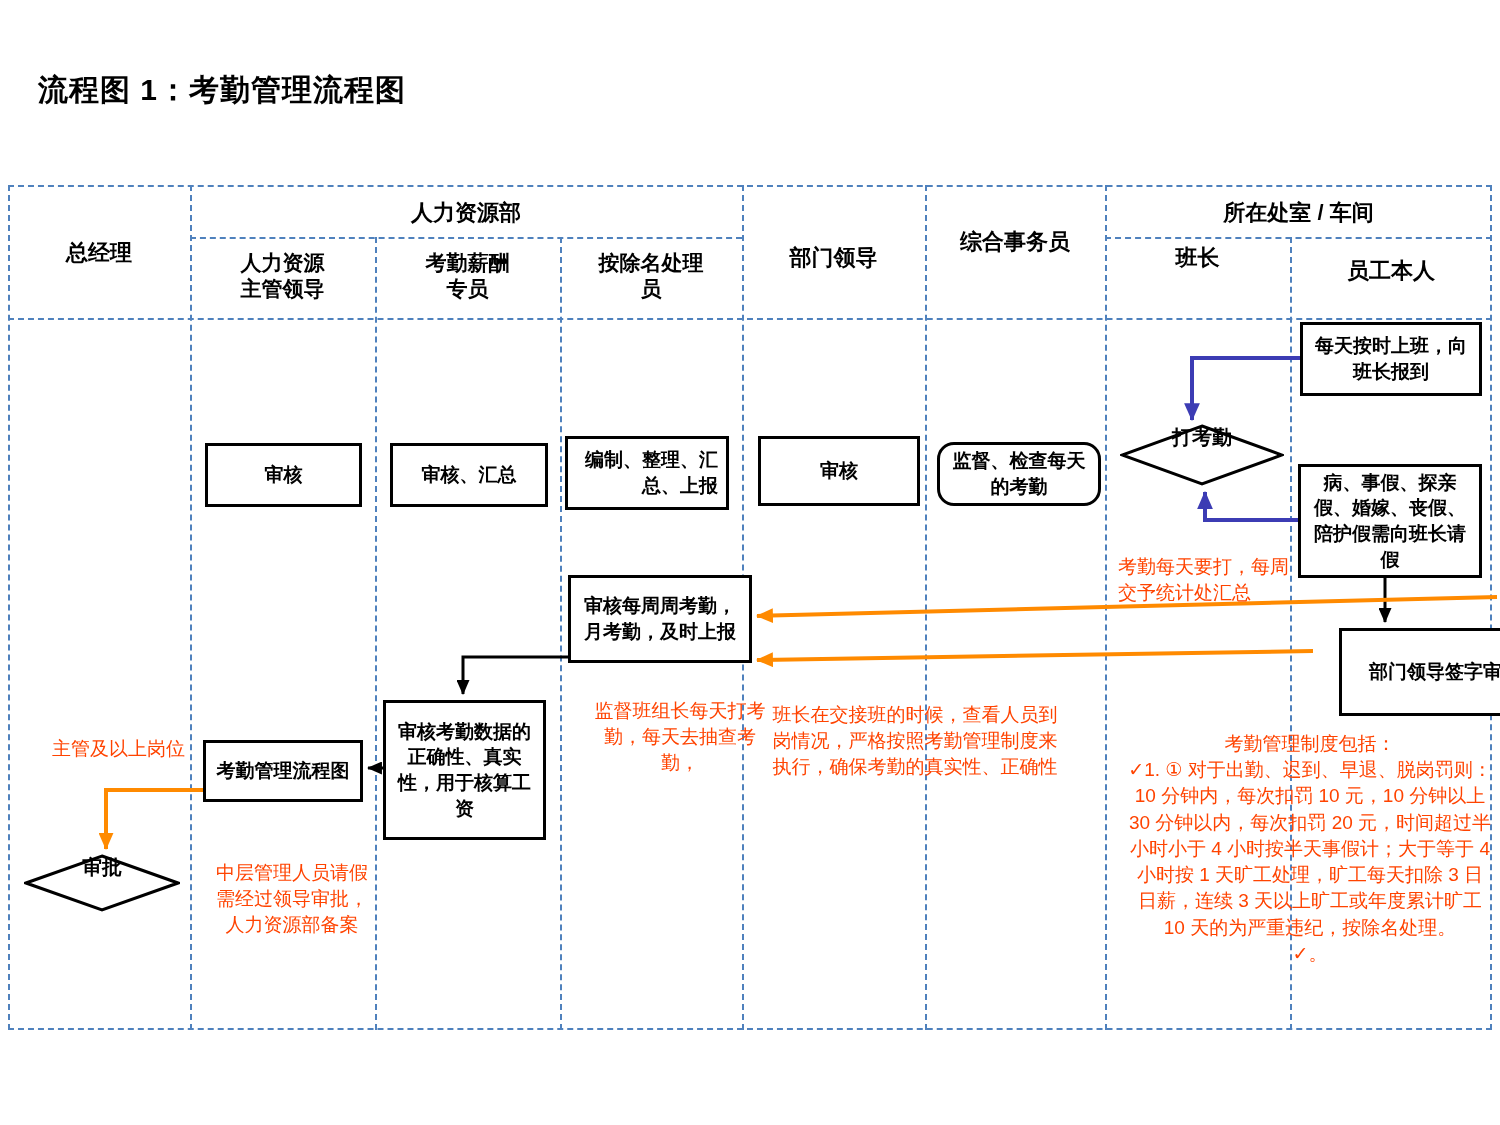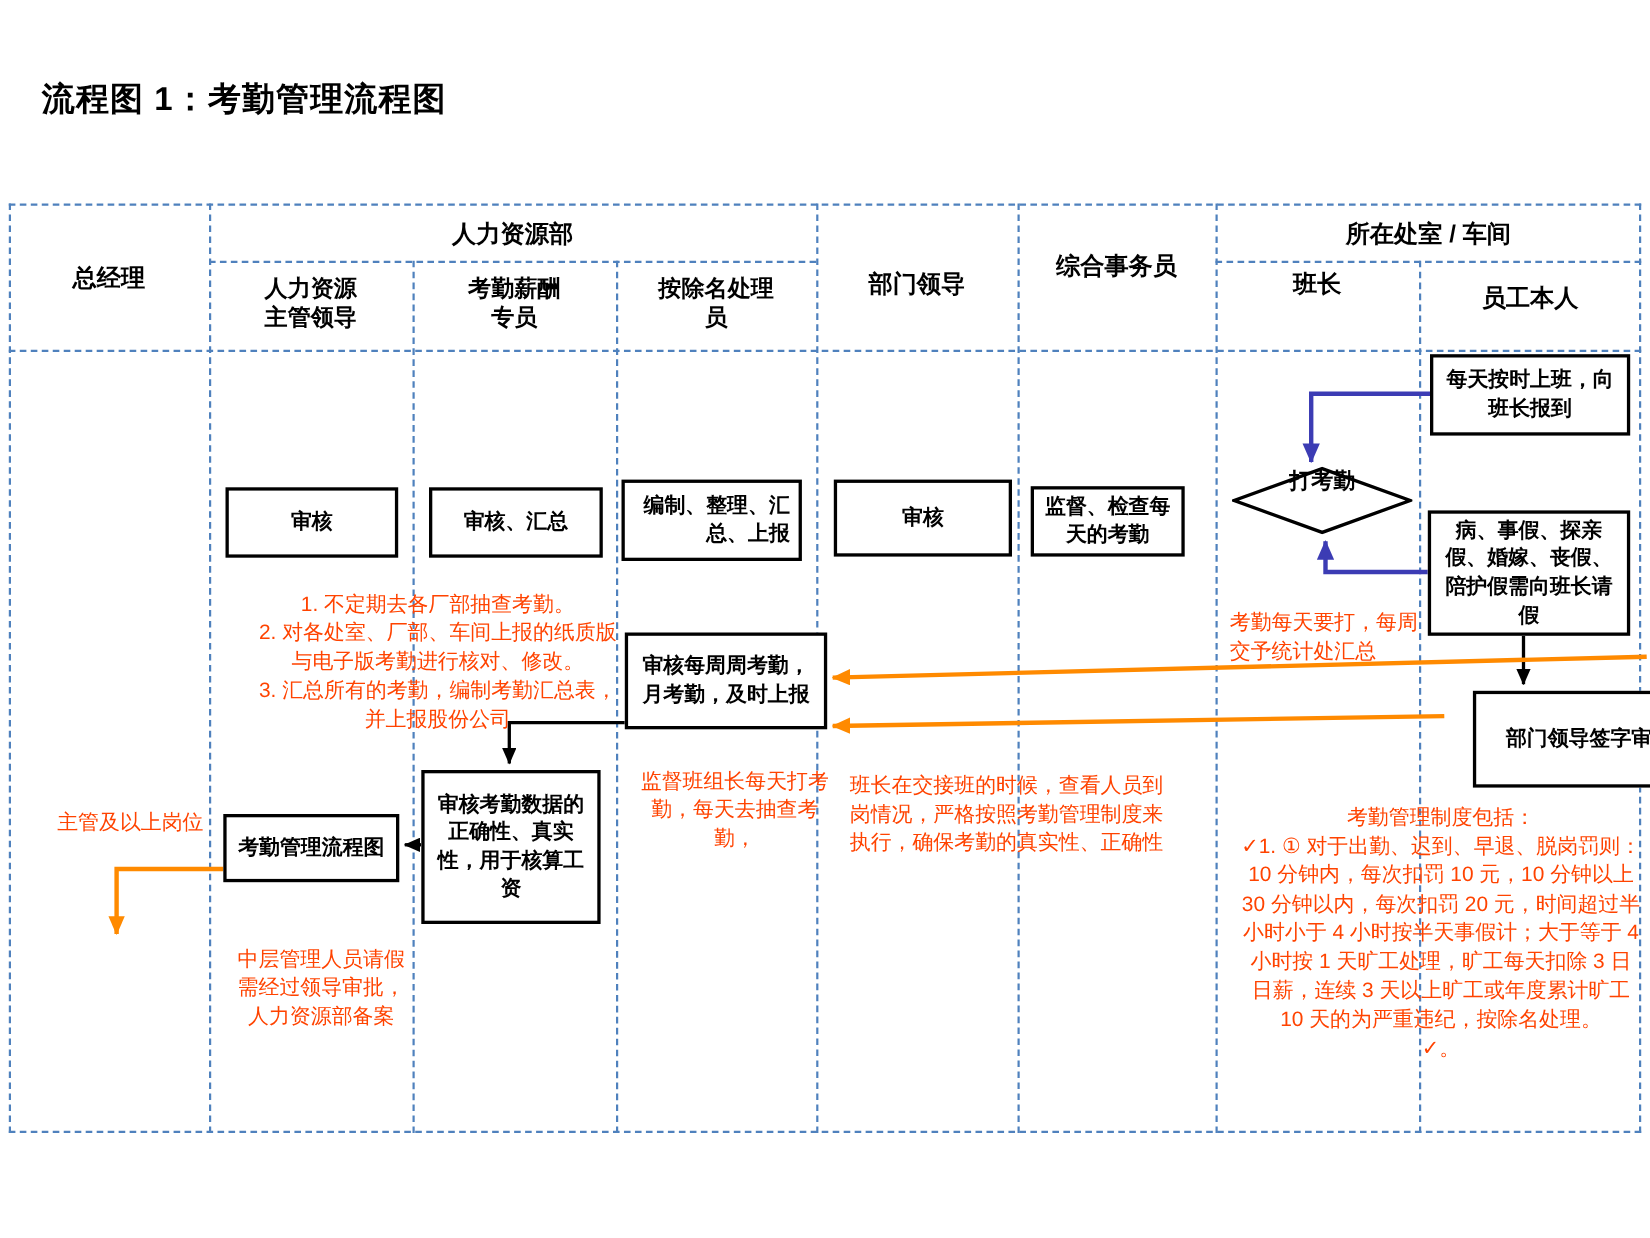--- a/index.html
+++ b/index.html
@@ -120,21 +120,21 @@
   </div>
 
   <div class="box" style="left:565px; top:436px; width:164px; height:74px;text-align:right;">
     <span>编制、整理、汇总、上报</span>
   </div>
 
   <div class="box" style="left:758px; top:436px; width:162px; height:70px;">
     <span>审核</span>
   </div>
 
-  <div class="box" style="left:937px; top:442px; width:140px; height:64px;">
+  <div class="box" style="left:937px; top:442px; width:164px; height:64px;border-radius:17px;">
     <span>监督、检查每天的考勤</span>
   </div>
 
   <div class="box" style="left:1298px; top:464px; width:184px; height:114px;">
     <span>病、事假、探亲假、婚嫁、丧假、陪护假需向班长请假</span>
   </div>
 
   <div class="box" style="left:1315px; top:628px; width:212px; height:88px;margin-left:24px;">
     <span>部门领导签字审核</span>
   </div>
@@ -144,26 +144,29 @@
   </div>
 
   <div class="box" style="left:383px; top:700px; width:163px; height:140px;">
     <span>审核考勤数据的正确性、真实性，用于核算工资</span>
   </div>
 
   <div class="box" style="left:203px; top:740px; width:160px; height:62px;">
     <span>考勤管理流程图</span>
   </div>
 
+  <div class="diamond" style="left:24px; top:854px; width:156px; height:58px;">
+    <svg viewBox="0 0 156 58">
+        <polygon points="78,2 154,29 78,56 2,29" fill="#ffffff" stroke="#000000" stroke-width="3"></polygon>
+      </svg>
+    <span>审批</span>
+  </div>
 
-  <div class="note preline" style="left:232px; top:537px; width:332px;">1. 不定期去各厂部抽查考勤。
-2. 对各处室、厂部、车间上报的纸质版与电子版考勤进行核对、修改。
-3. 汇总所有的考勤，编制考勤汇总表，并上报股份公司</div>
   <div class="note" style="left:1118px; top:554px; width:180px;">考勤每天要打，每周交予统计处汇总</div>
-  <div class="note center" style="left:576px; top:698px; width:184px;">监督班组长每天打考勤，每天去抽查考勤，</div>
+  <div class="note center" style="left:588px; top:698px; width:184px;">监督班组长每天打考勤，每天去抽查考勤，</div>
   <div class="note center" style="left:770px; top:702px; width:290px;">班长在交接班的时候，查看人员到岗情况，严格按照考勤管理制度来执行，确保考勤的真实性、正确性</div>
   <div class="note center" style="left:36px; top:736px; width:165px;">主管及以上岗位</div>
   <div class="note center" style="left:212px; top:860px; width:160px;">中层管理人员请假需经过领导审批，人力资源部备案</div>
   <div class="note preline" style="left:1128px; top:731px; width:364px;">考勤管理制度包括：
 ✓1. ① 对于出勤、迟到、早退、脱岗罚则：10 分钟内，每次扣罚 10 元，10 分钟以上 30 分钟以内，每次扣罚 20 元，时间超过半小时小于 4 小时按半天事假计；大于等于 4 小时按 1 天旷工处理，旷工每天扣除 3 日日薪，连续 3 天以上旷工或年度累计旷工 10 天的为严重违纪，按除名处理。
 ✓。</div>
 
 </div>
 
 </body></html>

